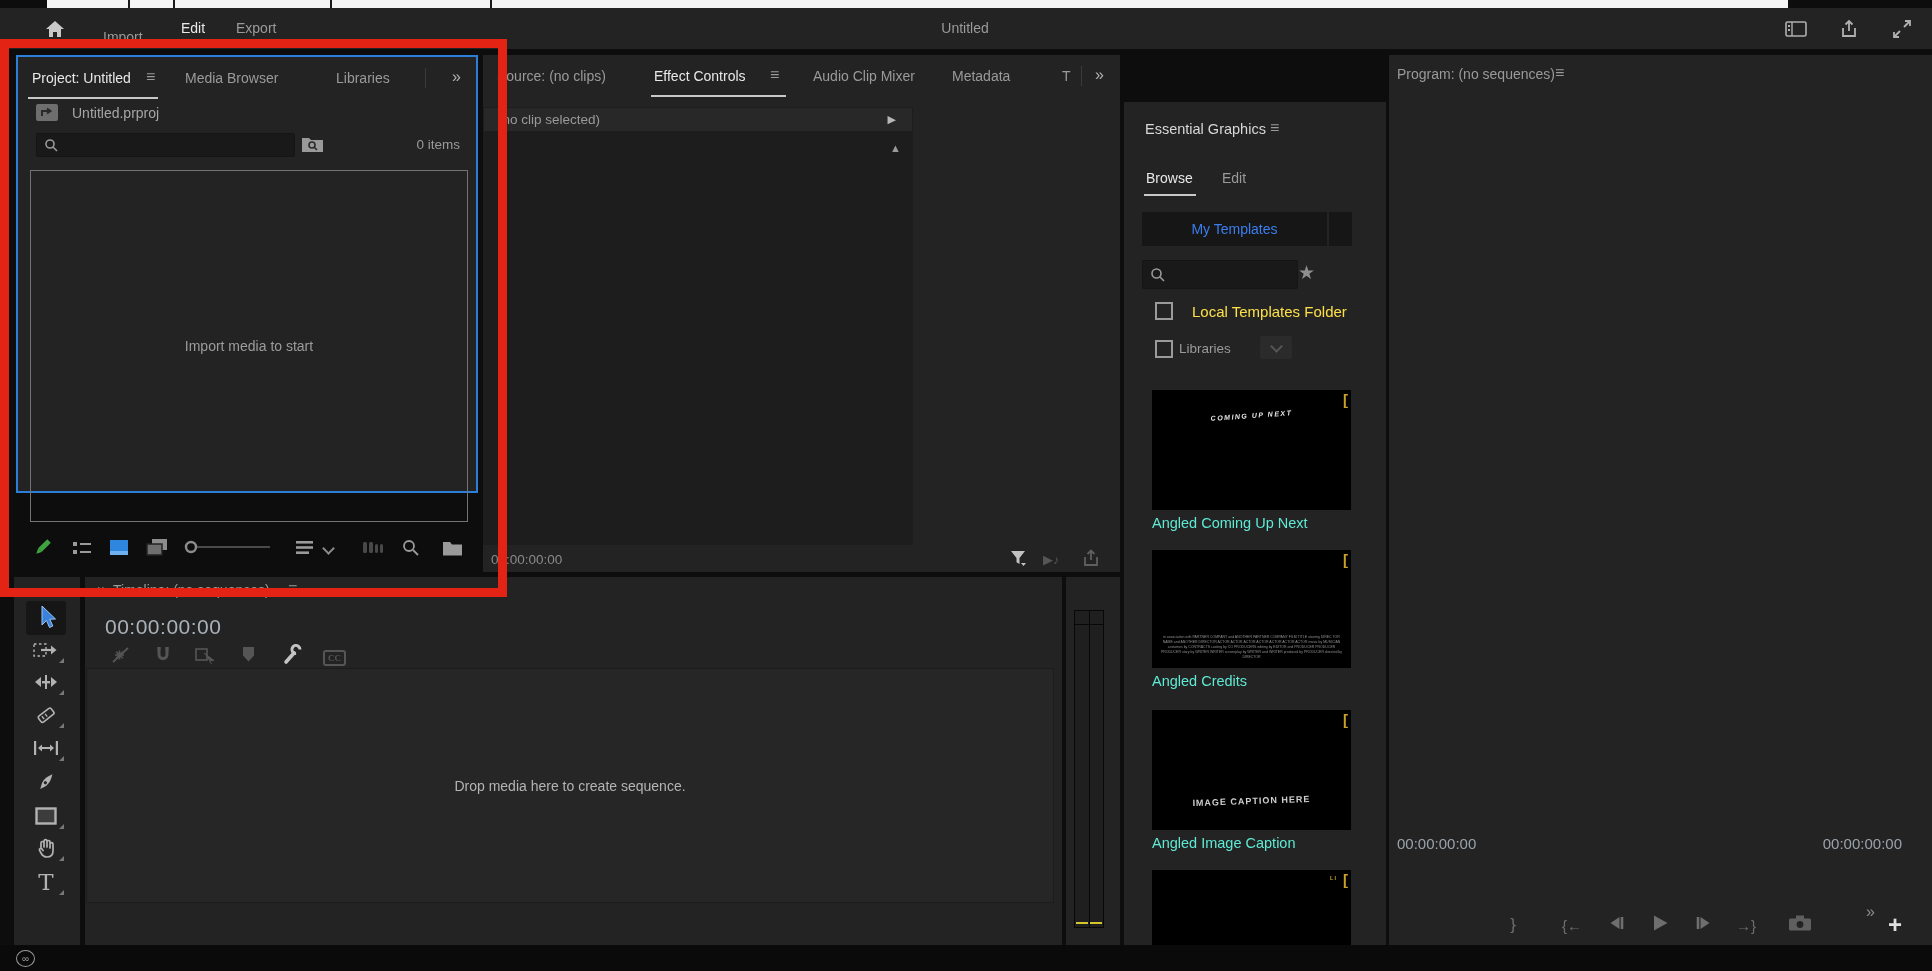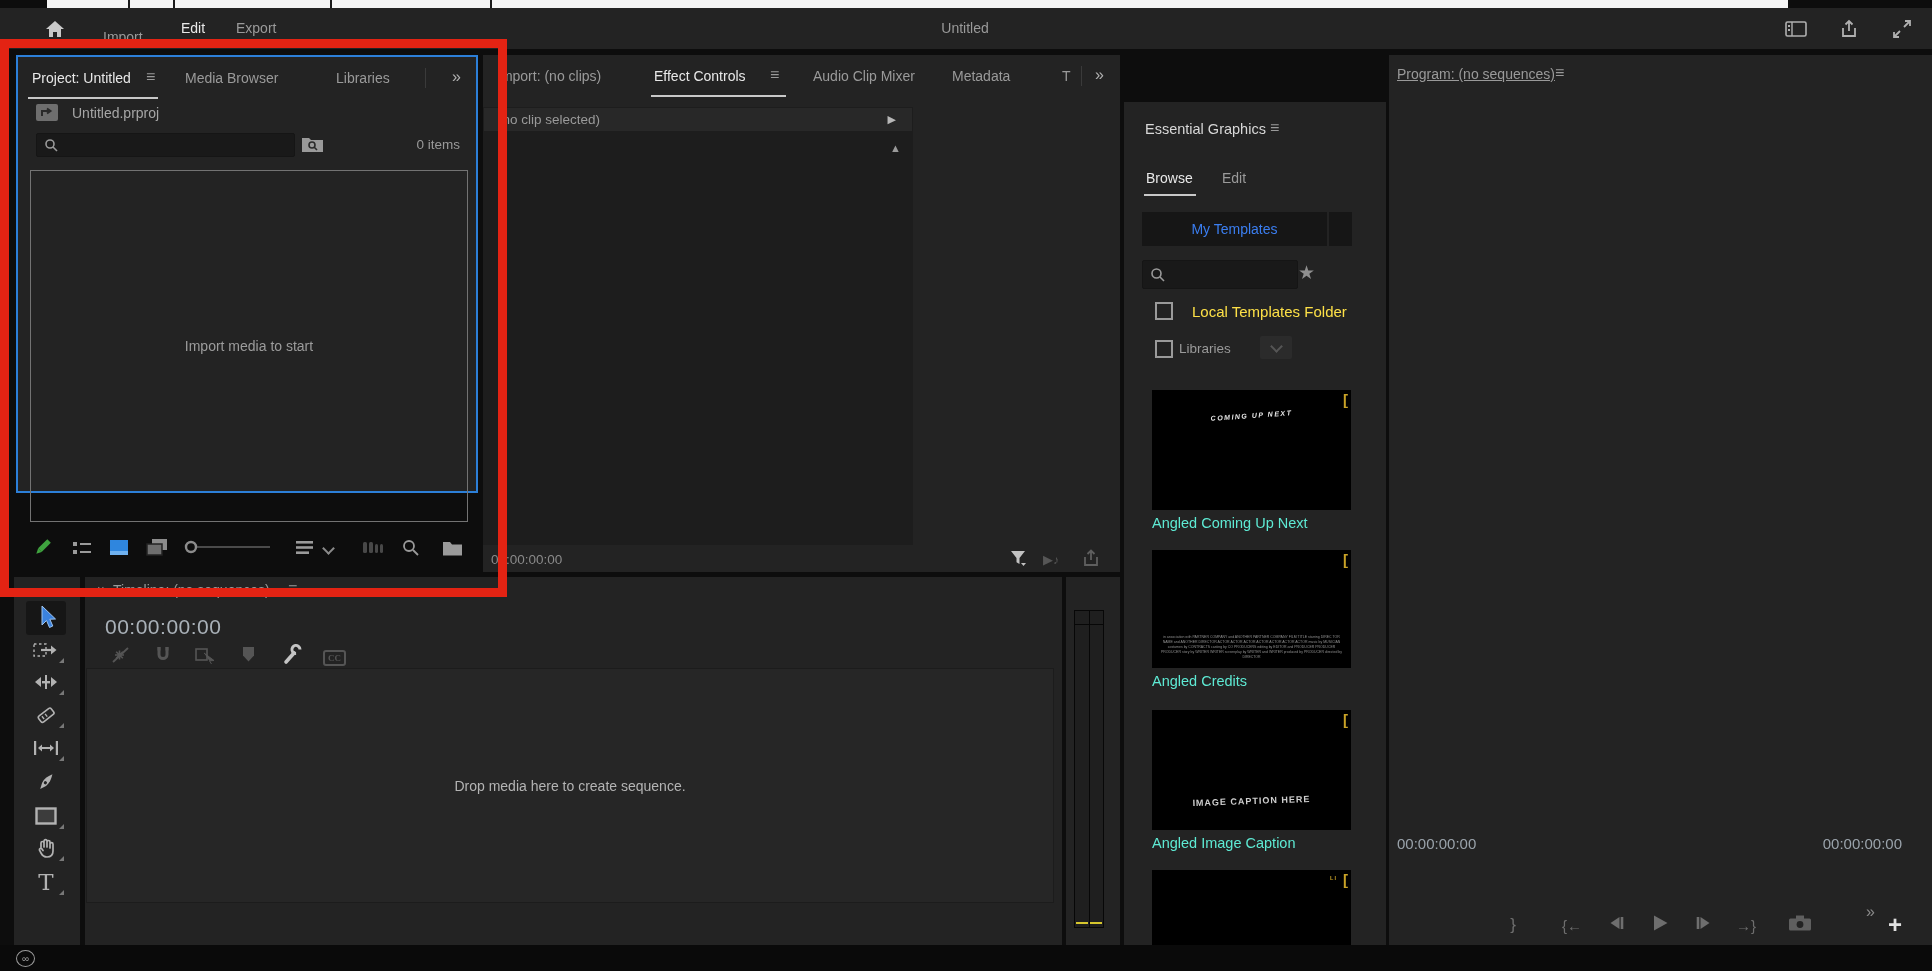--- a/index.html
+++ b/index.html
@@ -165,21 +165,21 @@
         </svg>
     </div>
     <div class="abs" style="left:424px;top:482px;">
       <svg width="21" height="17">
           <path d="M1 3 h7 l2 2.5 h10 v11 h-19 z" fill="#9a9a9a"></path>
         </svg>
     </div>
   </div>
 
   <div class="panel" style="left:483px;top:55px;width:637px;height:517px;">
-    <div class="abs tab" style="left:14px;top:13px;"><span>Import: (no clips)</span></div>
+    <div class="abs tab" style="left:14px;top:13px;"><span>Source: (no clips)</span></div>
     <div class="abs tab active" style="left:171px;top:13px;"><span>Effect Controls</span></div>
     <span class="abs menu-g" style="left:287px;top:11px;">≡</span>
     <div class="underline" style="left:168px;top:40px;width:135px;"></div>
     <div class="abs tab" style="left:330px;top:13px;"><span>Audio Clip Mixer</span></div>
     <div class="abs tab" style="left:469px;top:13px;"><span>Metadata</span></div>
     <div class="abs tab" style="left:579px;top:13px;"><span>T</span></div>
     <div class="sep" style="left:598px;top:11px;"></div>
     <span class="abs ovf" style="left:612px;top:11px;">»</span>
 
     <div class="abs" style="left:0;top:52px;width:430px;height:25px;background:#282828;border:1px solid #1d1d1d;box-sizing:border-box;">
@@ -275,21 +275,21 @@
       <svg width="21" height="16">
           <rect x="1" y="1" width="18" height="2.8" fill="#9a9a9a"></rect>
           <rect x="1" y="6.6" width="18" height="2.8" fill="#9a9a9a"></rect>
           <rect x="1" y="12.2" width="14" height="2.8" fill="#9a9a9a"></rect>
         </svg>
     </div>
     <span class="abs chev" style="left:207px;top:861px;"></span>
   </div>
 
   <div class="panel" style="left:1389px;top:55px;width:543px;height:890px;">
-    <div class="abs tab" style="left:8px;top:11px;text-decoration:underline;"><span>Program: (no sequences)</span></div>
+    <div class="abs tab" style="left:8px;top:11px;"><span>Program: (no sequences)</span></div>
     <span class="abs menu-g" style="left:166px;top:9px;">≡</span>
 
     <div class="abs" style="left:8px;top:780px;font-size:15px;color:#9aa3ab;">00:00:00:00</div>
     <div class="abs" style="right:30px;top:780px;font-size:15px;color:#9aa3ab;">00:00:00:00</div>
 
     <div class="transport" style="left:124px;top:870px;font-size:17px;"><span>}</span></div>
     <div class="transport" style="left:183px;top:870px;font-size:15px;"><span>{←</span></div>
     <div class="transport" style="left:228px;top:870px;">
       <svg width="17" height="15">
           <polygon points="11,1.5 2,7.5 11,13.5" fill="#6e6e6e"></polygon>

